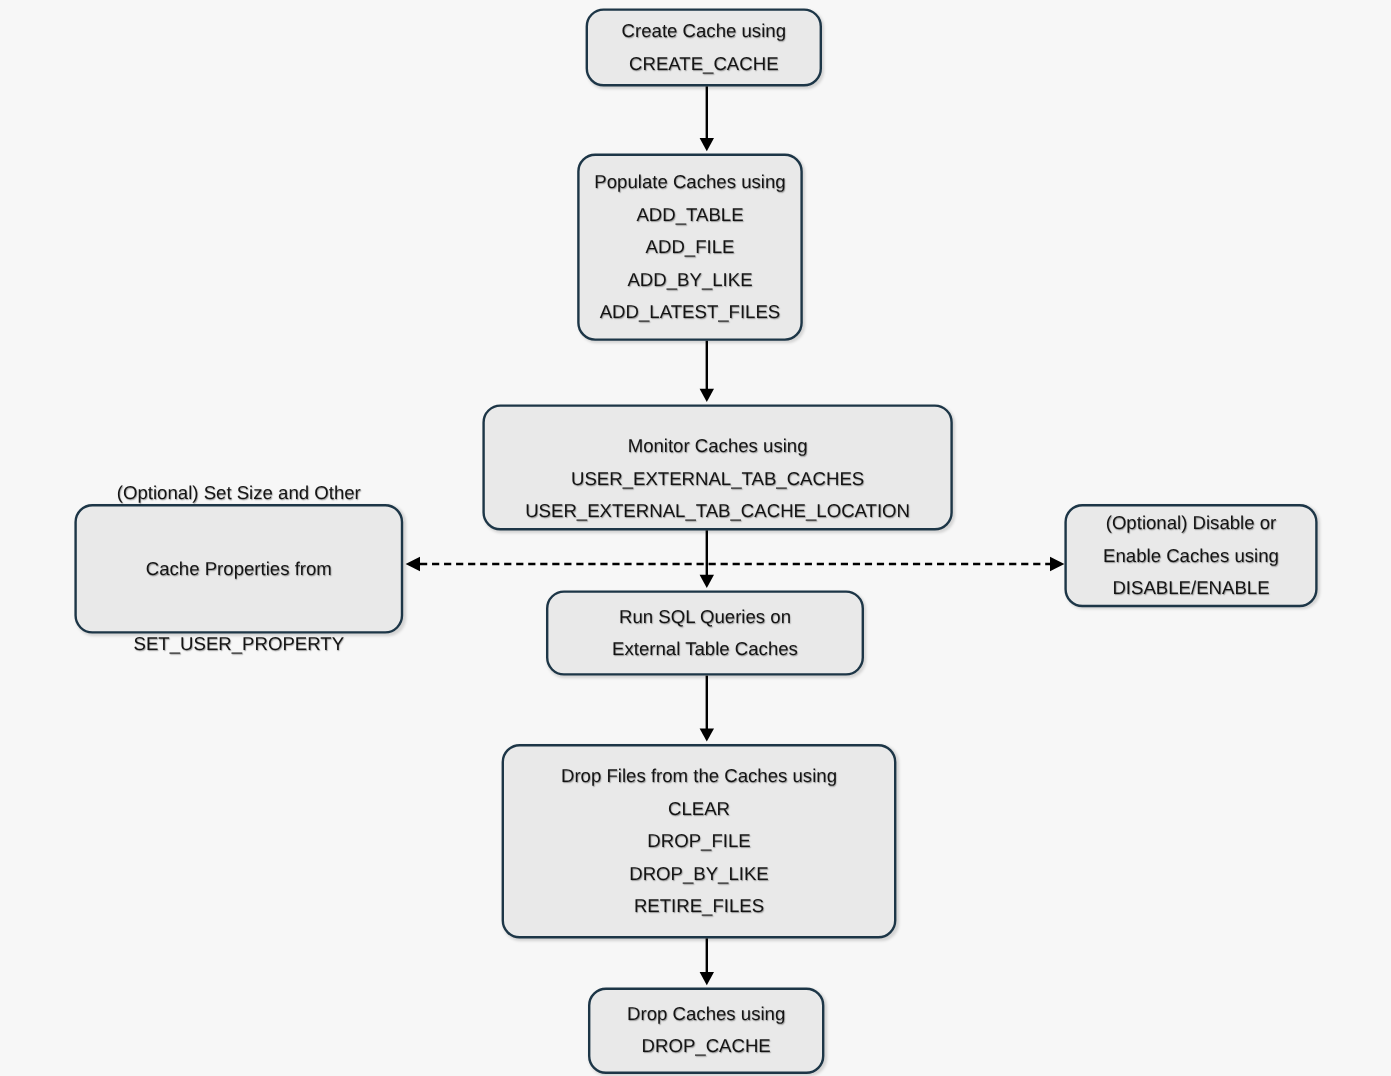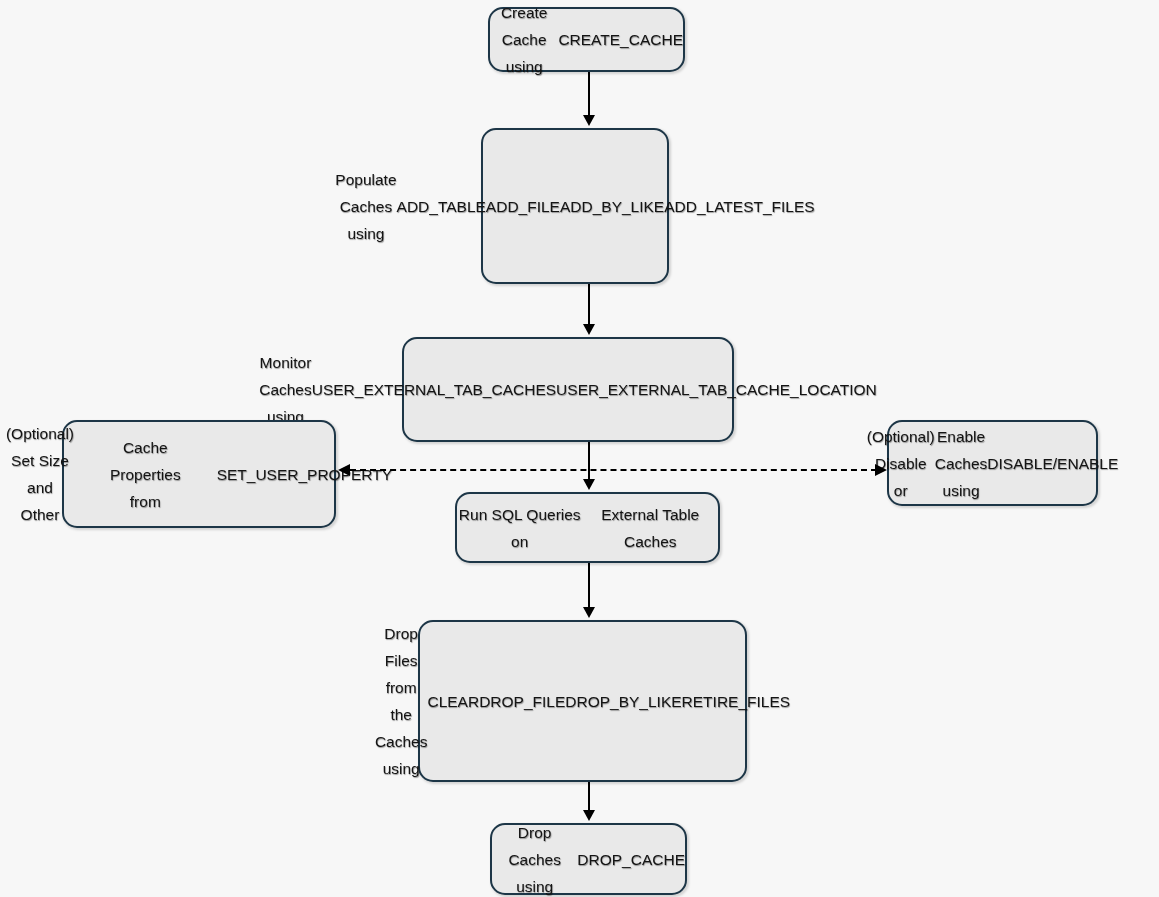--- a/index.html
+++ b/index.html
@@ -14,32 +14,33 @@
     background:#f7f7f7;
     overflow:hidden;
   }
   .node {
     position:absolute;
     box-sizing:border-box;
     background:#e9e9e9;
     border:2.5px solid #1d3647;
     border-radius:15px;
     display:flex;
+    flex-direction:column;
     justify-content:center;
     align-items:center;
     text-align:center;
     color:#141414;
     font-size:15.5px;
     line-height:27px;
     text-shadow:0.6px 0.9px 1px rgba(0,0,0,0.38);
     box-shadow:1.5px 1.5px 2.5px rgba(0,0,0,0.15);
   }
   #box-create    { left:488px; top:7px;   width:197px; height:65px;  }
   #box-populate  { left:481px; top:128px; width:188px; height:156px; }
-  #box-monitor   { left:402px; top:337px; width:332px; height:105px; }
+  #box-monitor   { left:402px; top:337px; width:392px; height:105px;justify-content:flex-end; }
   #box-setprops  { left:62px;  top:420px; width:274px; height:108px;gap:36px; }
   #box-disable   { left:887px; top:420px; width:211px; height:86px;  }
   #box-runsql    { left:455px; top:492px; width:265px; height:71px;  }
   #box-dropfiles { left:418px; top:620px; width:329px; height:162px; }
   #box-dropcache { left:490px; top:823px; width:197px; height:72px;  }
 
   .varrow {
     position:absolute;
     left:588px;
     width:2px;

